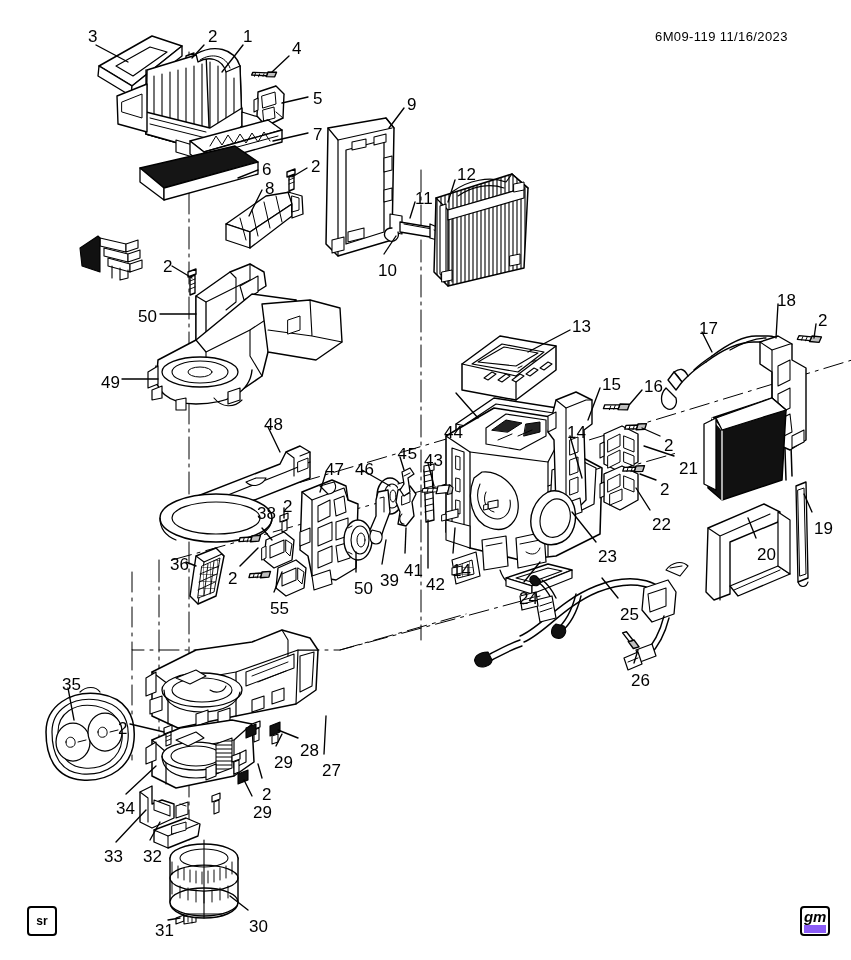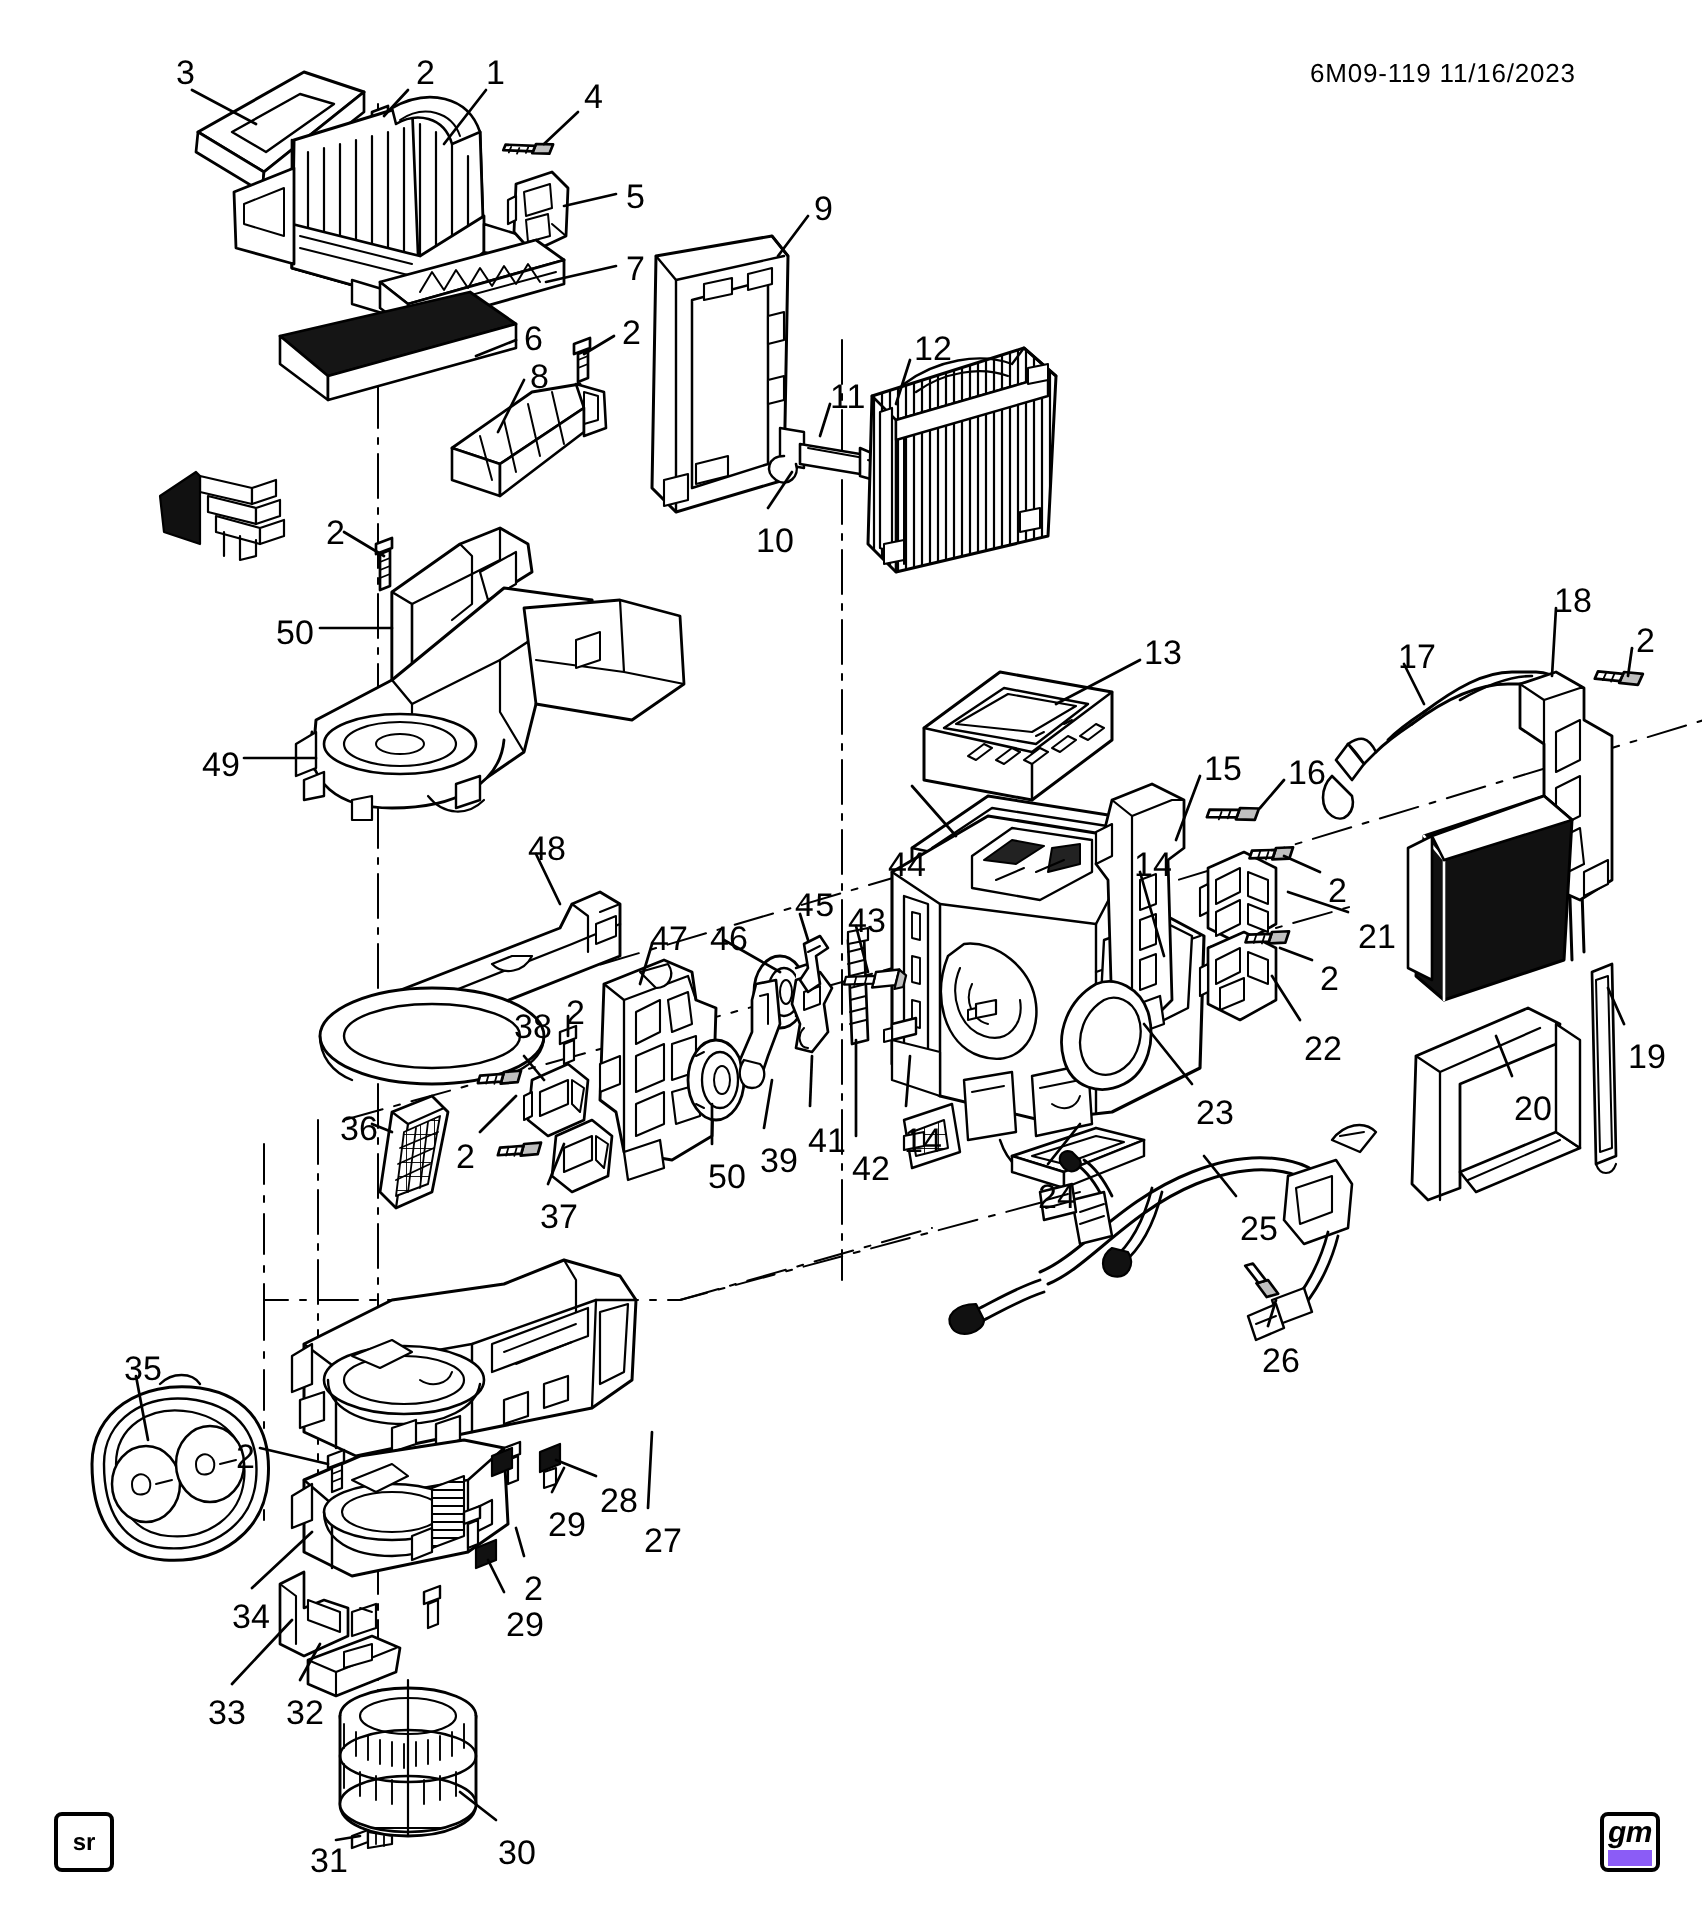--- a/index.html
+++ b/index.html
@@ -861,21 +861,21 @@
       <div class="callout" style="left: 631px; top: 672px;">26</div>
       <div class="callout" style="left: 424px; top: 452px;">43</div>
       <div class="callout" style="left: 397px; top: 446px; font-family: Liberation Mono, monospace;">45</div>
       <div class="callout" style="left: 355px; top: 461px;">46</div>
       <div class="callout" style="left: 325px; top: 461px;">47</div>
       <div class="callout" style="left: 264px; top: 416px;">48</div>
       <div class="callout" style="left: 283px; top: 498px;">2</div>
       <div class="callout" style="left: 257px; top: 505px;">38</div>
       <div class="callout" style="left: 170px; top: 556px;">36</div>
       <div class="callout" style="left: 228px; top: 570px;">2</div>
-      <div class="callout" style="left: 270px; top: 600px;">37</div>
+      <div class="callout" style="left: 270px; top: 600px;">55</div>
       <div class="callout" style="left: 354px; top: 580px;">50</div>
       <div class="callout" style="left: 380px; top: 572px;">39</div>
       <div class="callout" style="left: 404px; top: 562px;">41</div>
       <div class="callout" style="left: 426px; top: 576px;">42</div>
       <div class="callout" style="left: 452px; top: 562px;">14</div>
       <div class="callout" style="left: 699px; top: 320px;">17</div>
       <div class="callout" style="left: 777px; top: 292px;">18</div>
       <div class="callout" style="left: 818px; top: 312px;">2</div>
       <div class="callout" style="left: 814px; top: 520px;">19</div>
       <div class="callout" style="left: 757px; top: 546px;">20</div>

